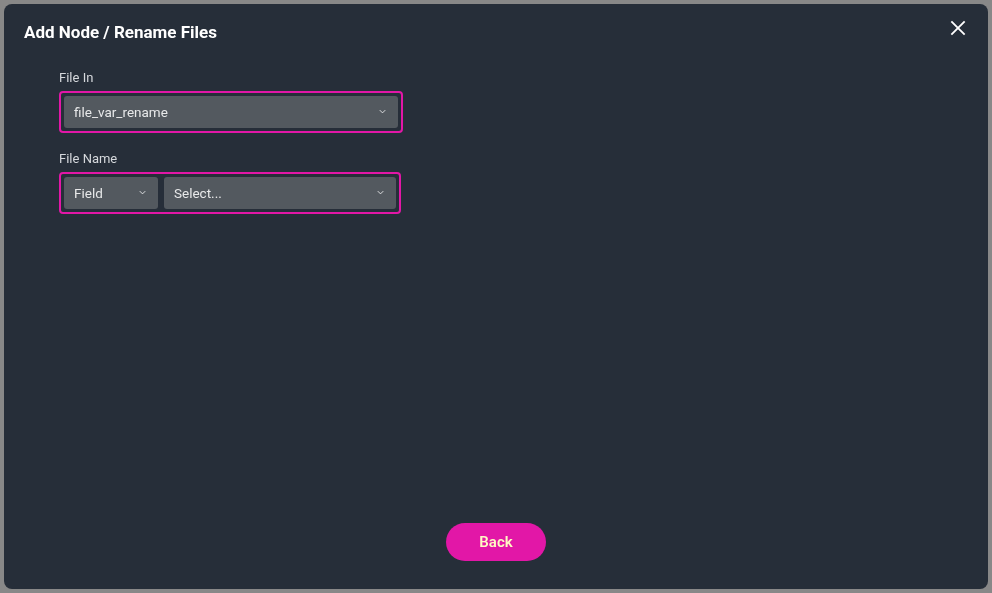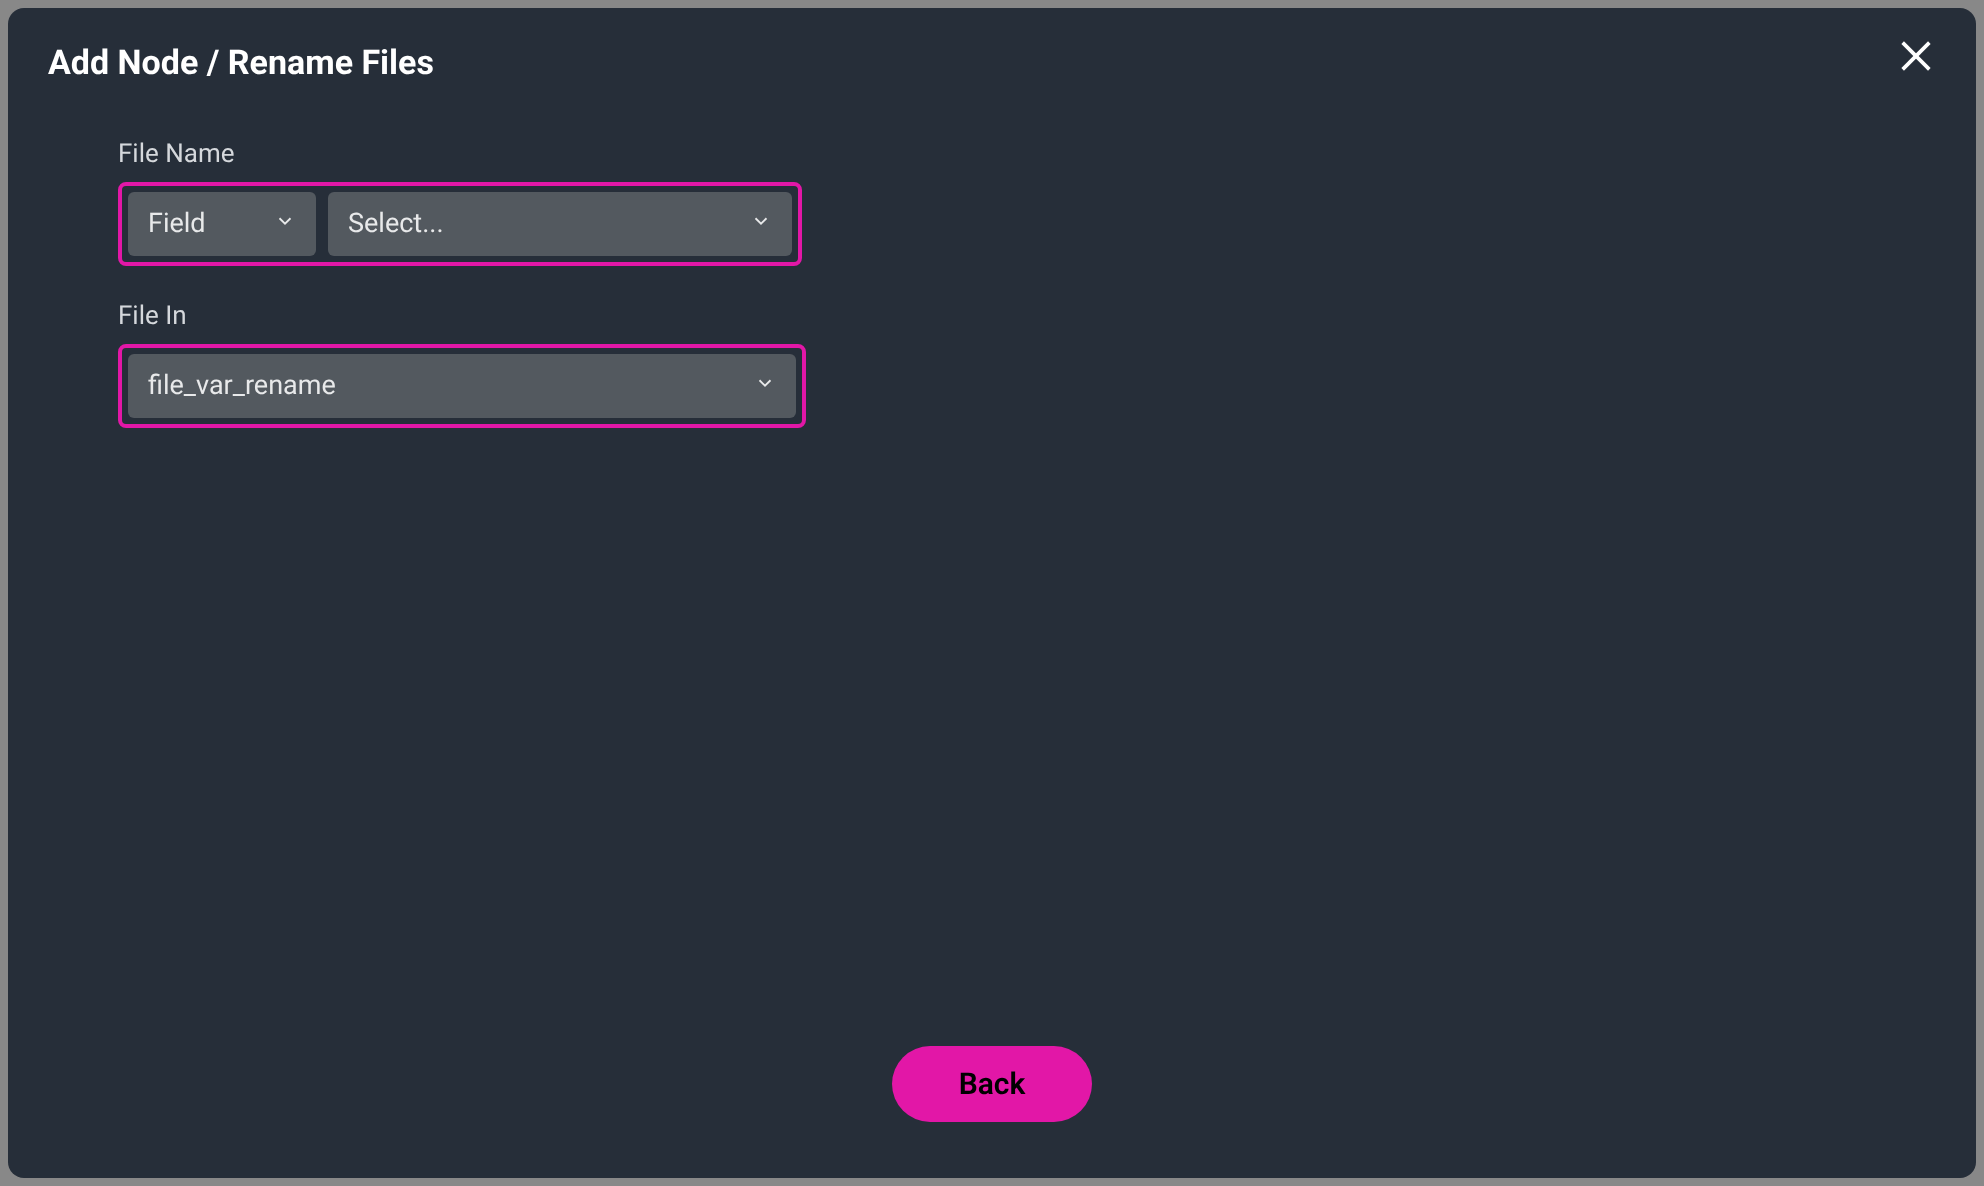--- a/index.html
+++ b/index.html
@@ -108,21 +108,21 @@
       fill: none;
     }
     .modal-footer {
       display: flex;
       justify-content: center;
       gap: 20px;
       padding-bottom: 28px;
     }
     .btn {
       background: #e217a7;
-      color: #000000;
+      color: #fef9c3;
       border: none;
       border-radius: 999px;
       padding: 10px 32px;
       font-size: 15px;
       font-weight: 600;
       cursor: pointer;
       min-width: 100px;
     }
   </style>
 </head>
@@ -135,20 +135,34 @@
       <svg viewBox="0 0 24 24">
         <line x1="4" y1="4" x2="20" y2="20"></line>
         <line x1="20" y1="4" x2="4" y2="20"></line>
       </svg>
     </div>
   </div>
 
   <div class="modal-body">
 
     <div class="field-group">
+      <label class="field-label">File In</label>
+      <div class="highlight-wrap">
+        <div class="select full">
+          <span>file_var_rename</span>
+          <span class="chevron">
+            <svg viewBox="0 0 24 24">
+                <polyline points="6 9 12 15 18 9"></polyline>
+              </svg>
+          </span>
+        </div>
+      </div>
+    </div>
+
+    <div class="field-group">
       <label class="field-label">File Name</label>
       <div class="highlight-wrap">
         <div class="select small">
           <span>Field</span>
           <span class="chevron">
             <svg viewBox="0 0 24 24">
                 <polyline points="6 9 12 15 18 9"></polyline>
               </svg>
           </span>
         </div>
@@ -156,32 +170,18 @@
           <span>Select...</span>
           <span class="chevron">
             <svg viewBox="0 0 24 24">
                 <polyline points="6 9 12 15 18 9"></polyline>
               </svg>
           </span>
         </div>
       </div>
     </div>
 
-    <div class="field-group">
-      <label class="field-label">File In</label>
-      <div class="highlight-wrap">
-        <div class="select full">
-          <span>file_var_rename</span>
-          <span class="chevron">
-            <svg viewBox="0 0 24 24">
-                <polyline points="6 9 12 15 18 9"></polyline>
-              </svg>
-          </span>
-        </div>
-      </div>
-    </div>
-
   </div>
 
   <div class="modal-footer">
     <button class="btn">Back</button>
   </div>
 </div>
 
 </body></html>

